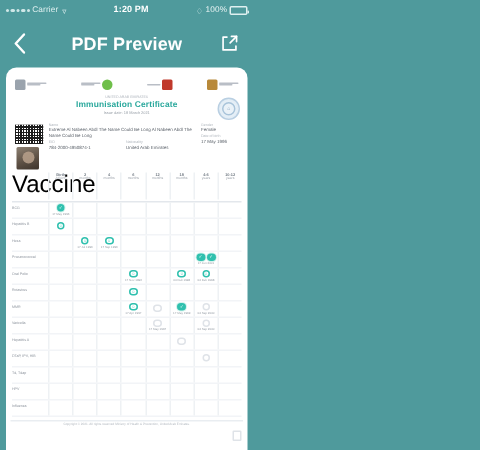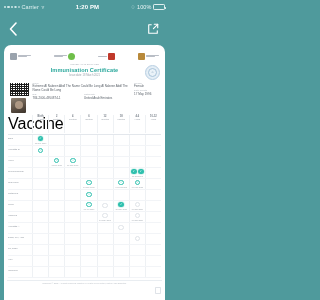--- a/index.html
+++ b/index.html
@@ -236,20 +236,21 @@
     <span class="batt"><i class="batt-fill"></i></span>
   </div>
 </div>
 
 <div class="navbar">
   <div class="nav-back">
     <svg width="8" height="14" viewBox="0 0 8 14">
       <path d="M7 1 L1.5 7 L7 13" fill="none" stroke="#ffffff" stroke-width="1.6" stroke-linecap="round" stroke-linejoin="round"></path>
     </svg>
   </div>
+  <div class="nav-title">PDF Preview</div>
   <div class="nav-share">
     <svg width="12" height="12" viewBox="0 0 14 14">
       <path d="M5 2 H2 V12 H12 V9" fill="none" stroke="#ffffff" stroke-width="1.3" stroke-linecap="round" stroke-linejoin="round"></path>
       <path d="M7.5 6.5 L12.5 1.5" fill="none" stroke="#ffffff" stroke-width="1.3" stroke-linecap="round"></path>
       <path d="M8.5 1.5 H12.5 V5.5" fill="none" stroke="#ffffff" stroke-width="1.3" stroke-linecap="round" stroke-linejoin="round"></path>
     </svg>
   </div>
 </div>
 
 <div class="card">

